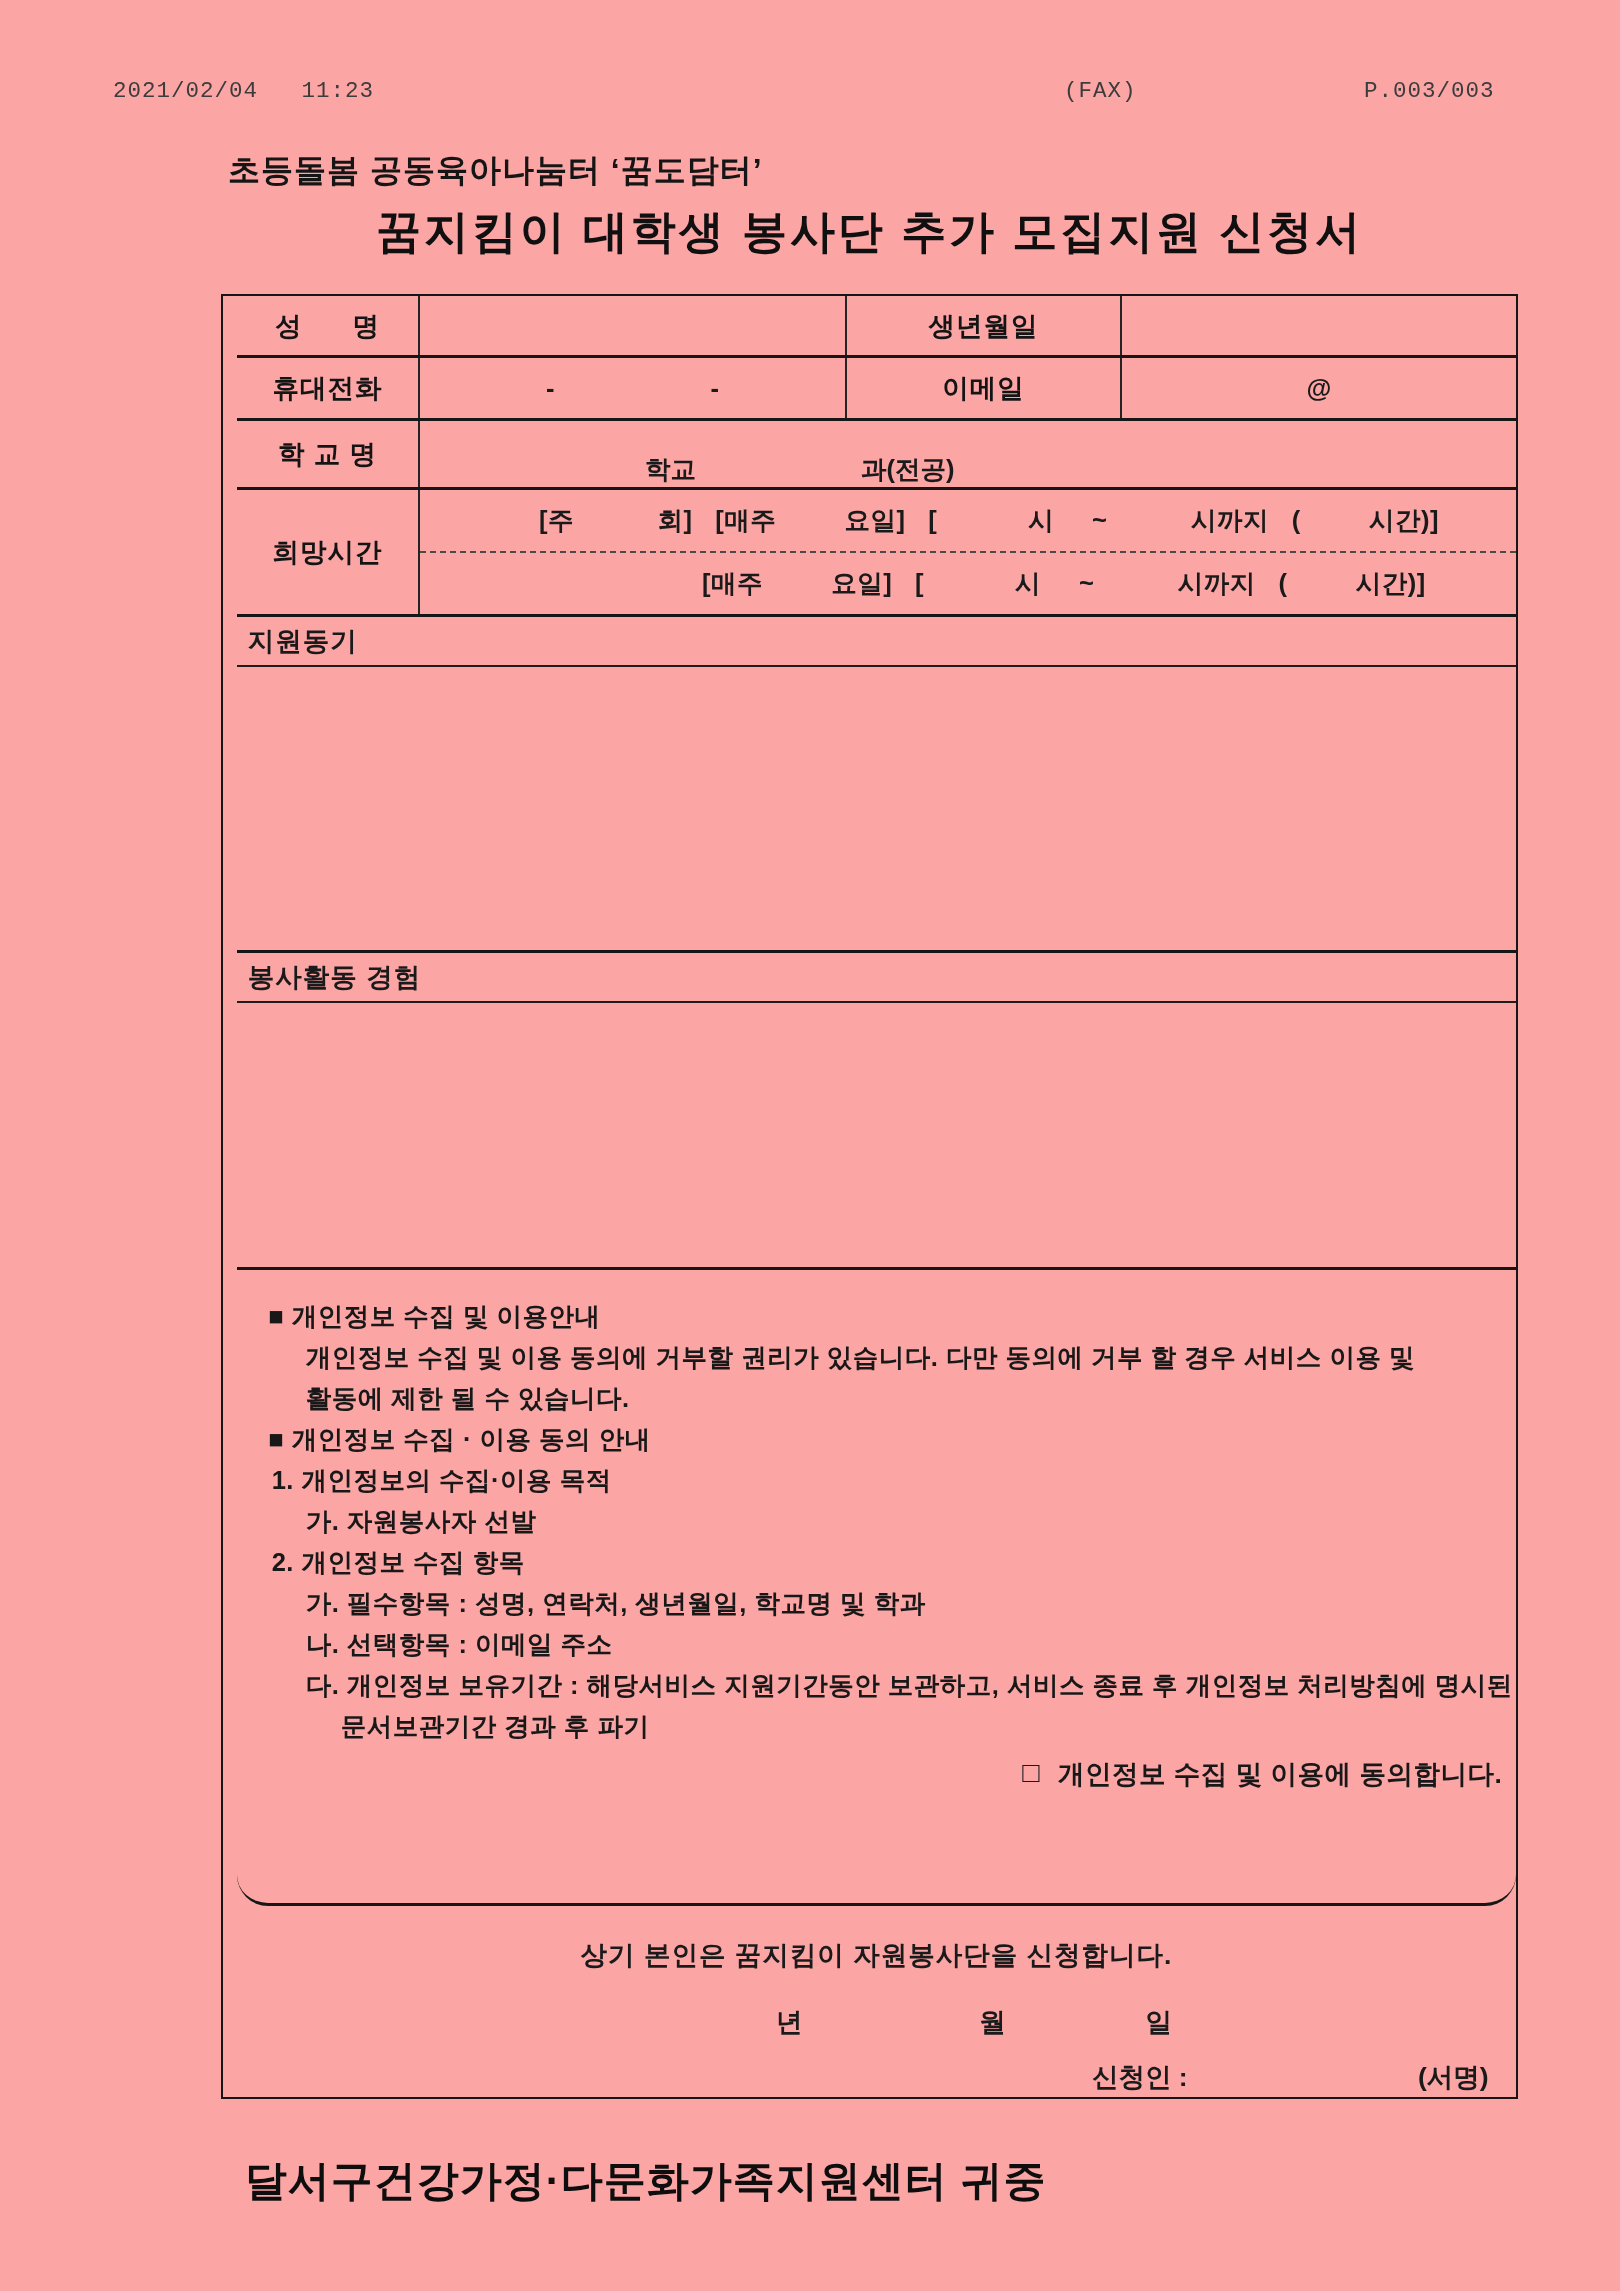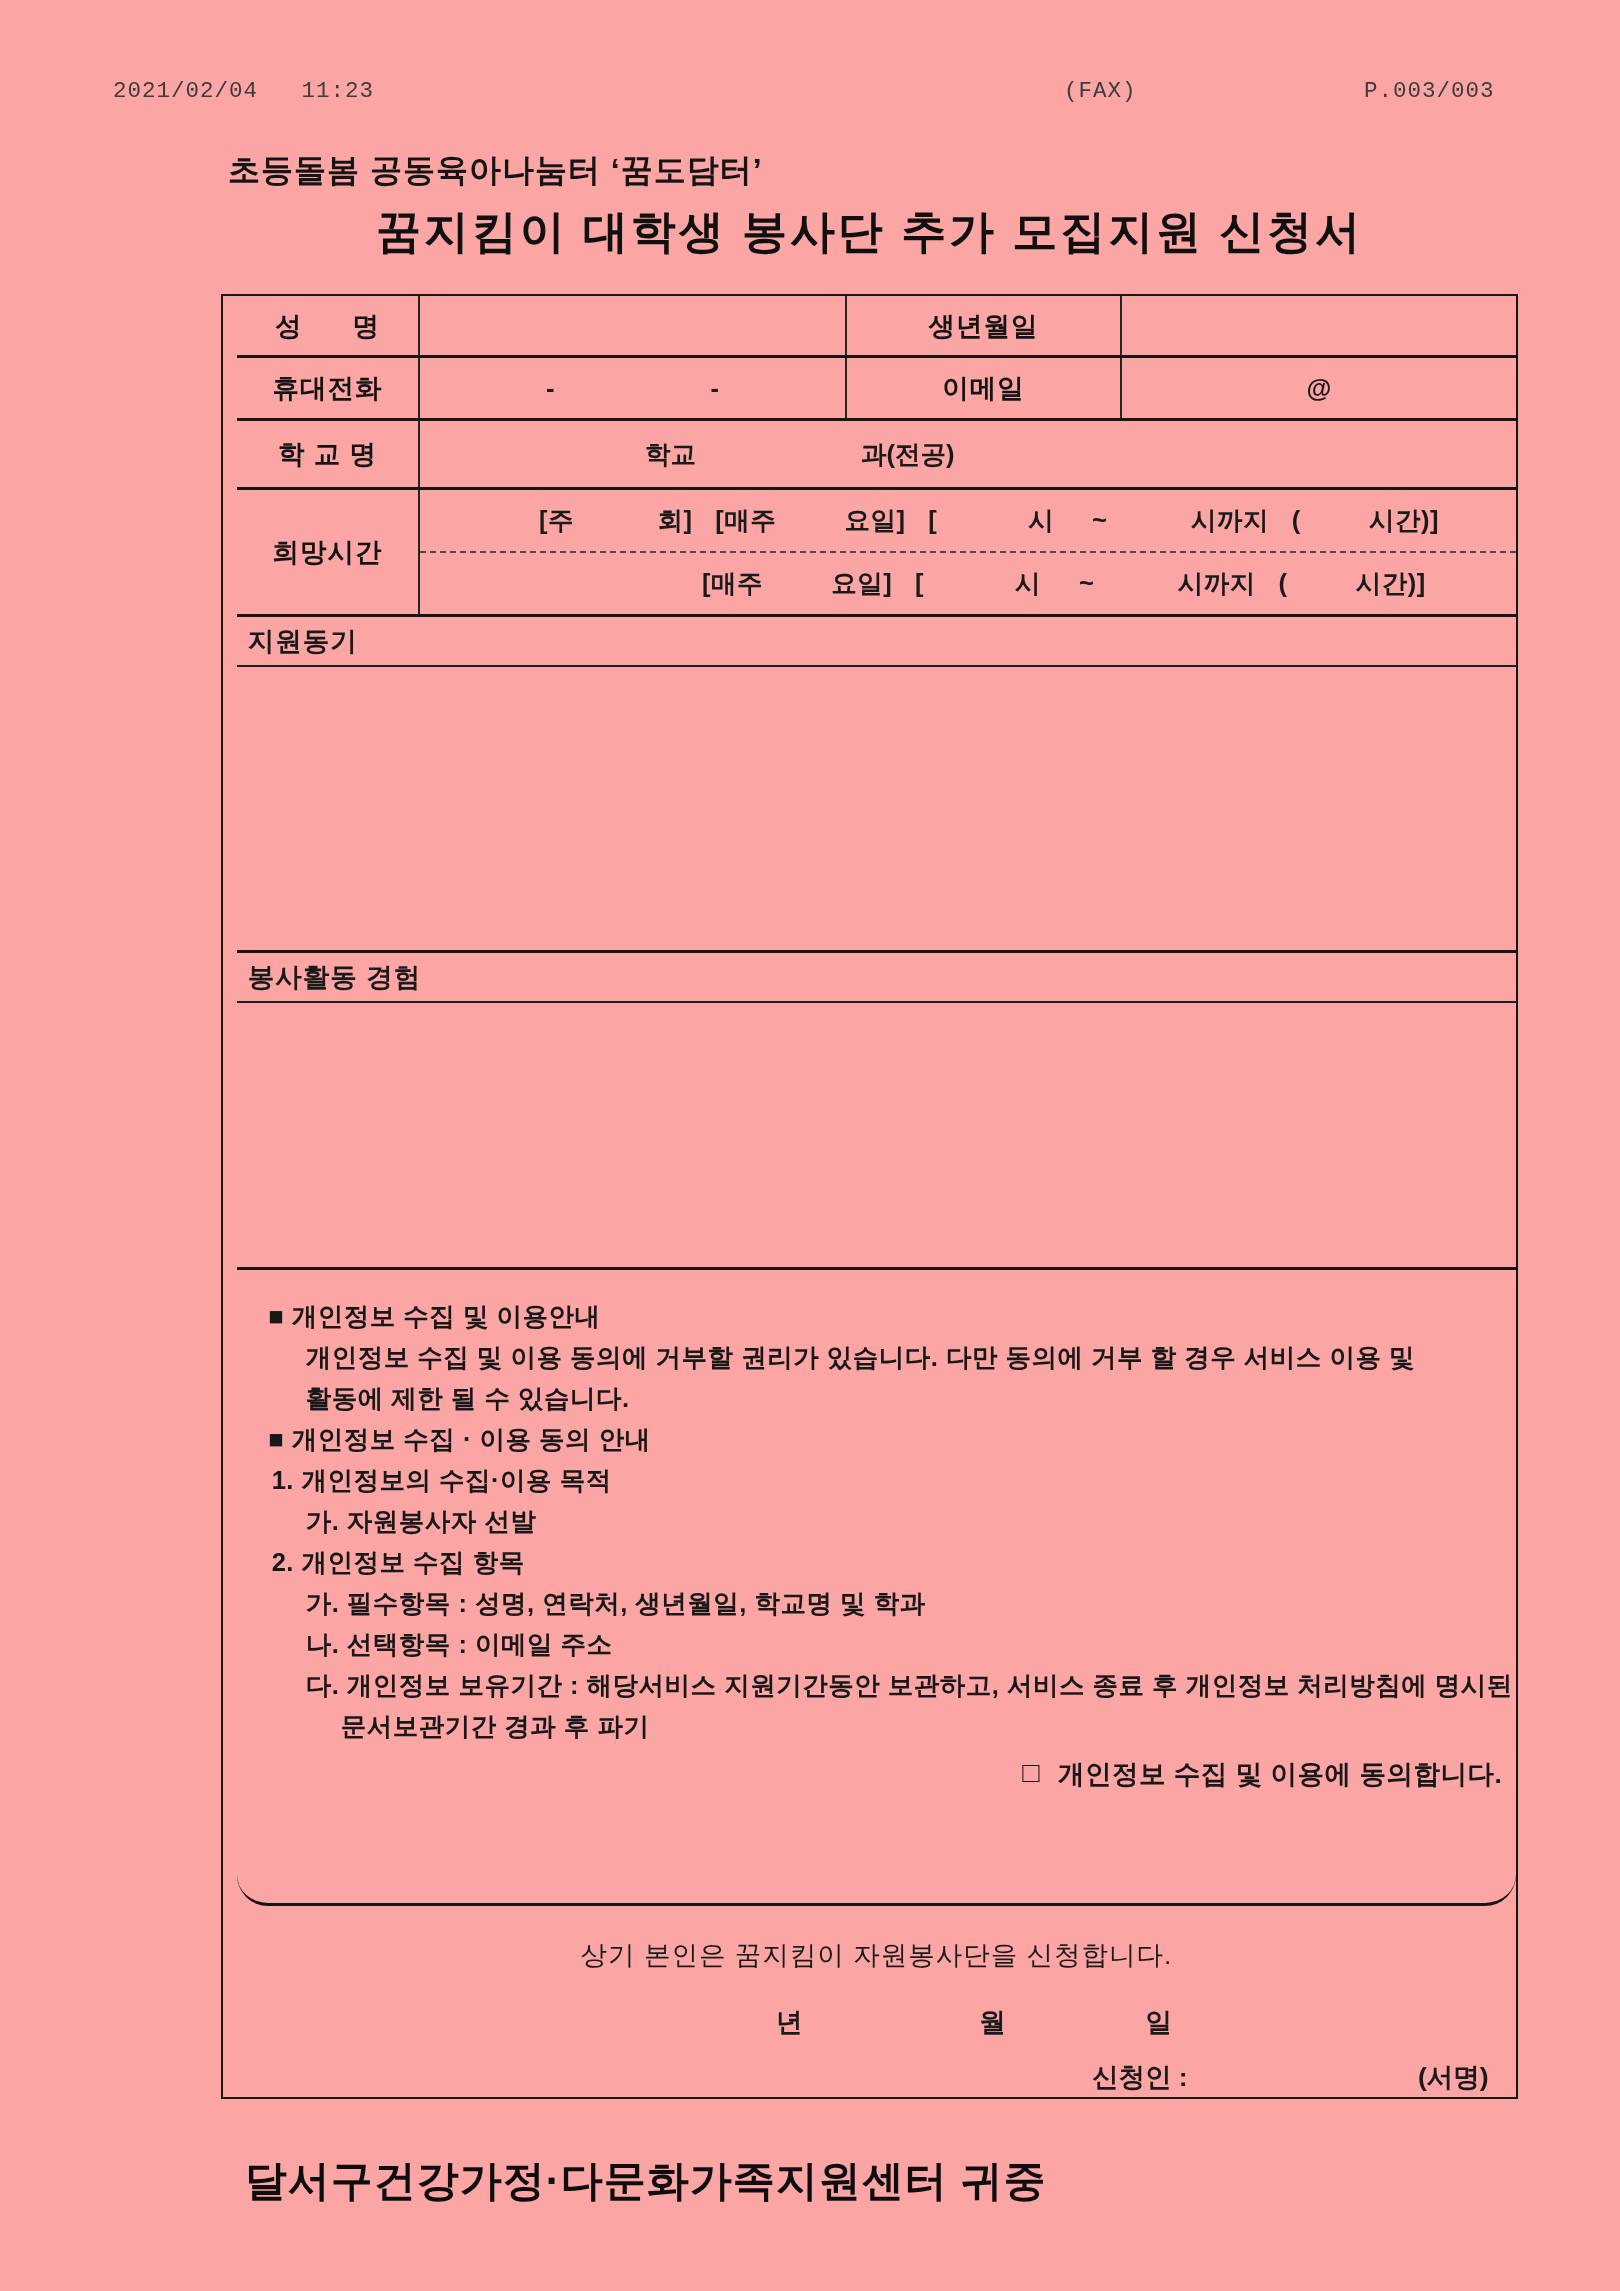--- a/index.html
+++ b/index.html
@@ -36,21 +36,21 @@
   .r1 { height:62px; border-bottom:3.9px solid #161616; }
   .r2 { height:63px; border-bottom:3.9px solid #161616; }
   .w-lab { width:183px; flex:none; }
   .w-v1 { width:427px; flex:none; }
   .w-l2 { width:275px; flex:none; }
   .w-v2 { flex:1; }
   .center { justify-content:center; }
   .pre { white-space:pre; }
 
   .r3 { height:69px; border-bottom:3.9px solid #161616; }
-  .school-content { flex:1; display:flex; align-items:center; padding-left:225px;
+  .school-content { flex:1; display:flex; align-items:flex-end; padding-left:225px;
     gap:165px; font-size:25.5px; font-weight:600;border-radius:20px; }
 
   .r4 { height:127px; border-bottom:3.9px solid #161616; }
   .time-cell { flex:1; display:flex; flex-direction:column; }
   .time-line { flex:1; display:flex; align-items:center; font-size:25.5px; font-weight:600;
     white-space:pre; letter-spacing:0.5px; }
   .tl1 { border-bottom:2px dashed #4a4a4a; padding-left:119px; }
   .tl2 { padding-left:282px; }
 
   .hdr { height:50px; border-bottom:2.9px solid #1d1d1d; display:flex; align-items:center;
@@ -67,21 +67,21 @@
   .ind-num { margin-left:21px; }
   .ind-sub { margin-left:55px; }
   .ind-sub2 { margin-left:90px; }
   .consent-row { margin-top:9.8px; display:flex; justify-content:flex-end; align-items:center;
     gap:17.6px; padding-right:5.9px; font-size:26.5px; font-weight:bold; }
   .consent-box { font-size:29px; font-weight:normal; line-height:1; position:relative; top:-2px; }
 
   
   .sig { position:relative; height:306px; }
   .sig-statement { position:absolute; top:31px; left:0; width:100%; text-align:center;
-    font-size:26.5px; font-weight:normal; letter-spacing:1px; }
+    font-size:26.5px; font-weight:bold; letter-spacing:1px; }
   .sig-date { position:absolute; top:98px; left:539px; font-size:26.5px; font-weight:bold;
     white-space:pre; }
   .sig-applicant { position:absolute; top:153px; left:855px; font-size:26.5px; font-weight:bold;
     white-space:pre; }
   .sig-sign { position:absolute; top:153px; right:27.4px; font-size:26.5px; font-weight:bold; }
   .sig-footer { position:absolute; top:247px; left:7.8px; font-size:42px; font-weight:bold;
     letter-spacing:1px; color:#0e0e0e; }
 </style>
 </head>
 <body>

